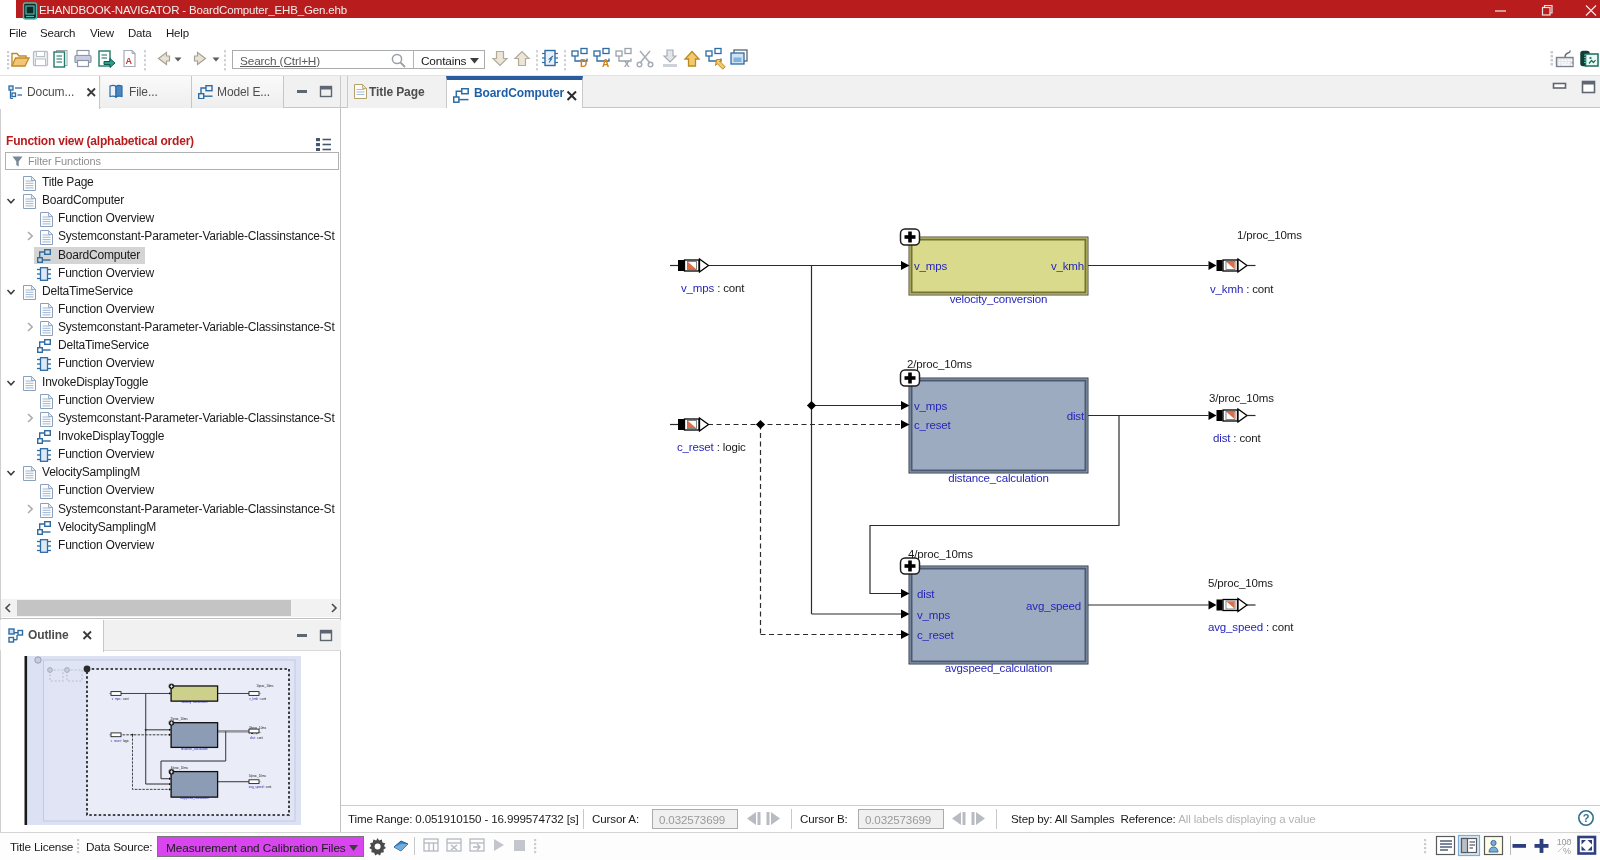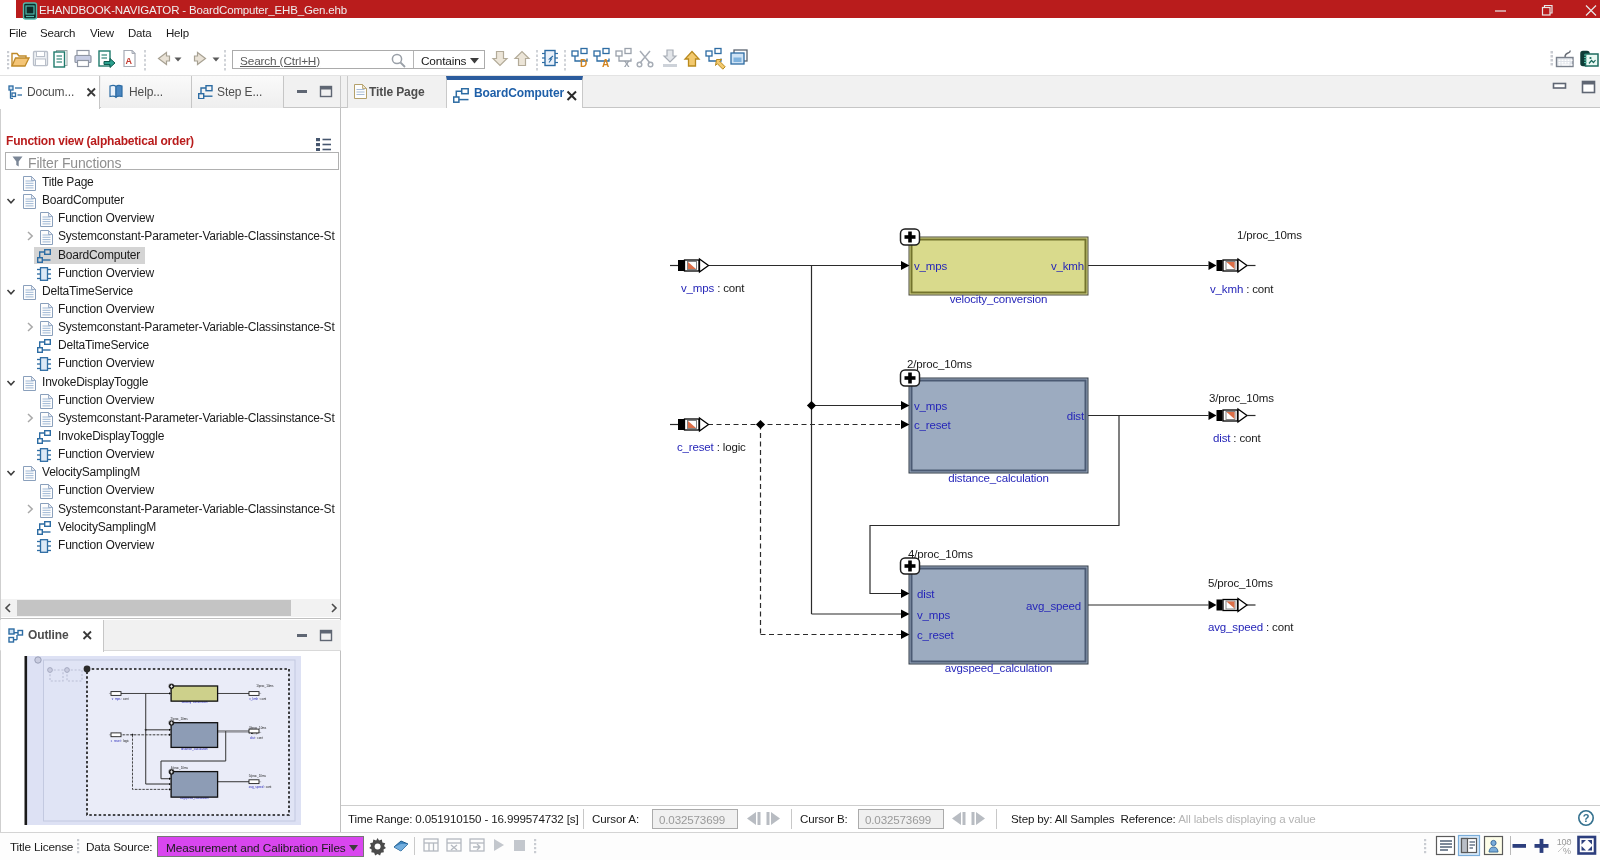--- a/index.html
+++ b/index.html
@@ -13,21 +13,21 @@
 #searchbox { position:absolute; left:232px; top:50px; width:253px; height:19px; border:1px solid #ababab; background:#fff; }
 #searchbox .ph { position:absolute; left:7px; top:2.5px; font-size:11.8px; letter-spacing:-0.15px; color:#5a5a5a;text-decoration:underline; }
 #searchbox .div { position:absolute; left:180px; top:0px; width:1px; height:17px; background:#b5b5b5; }
 #searchbox .contains { position:absolute; left:188px; top:2.5px; font-size:11.8px; letter-spacing:-0.15px; color:#1a1a1a; }
 
 #lefttabs { position:absolute; left:0; top:76px; width:341px; height:32px; background:#f1f1f1; border-bottom:1px solid #c6c6c6; border-right:1px solid #c9c9c9; }
 .ltab { position:absolute; top:76px; height:32px; font-size:12px; letter-spacing:-0.1px; font-weight:400; color:#4d4d4d; }
 #lpanel { position:absolute; left:0; top:108px; width:341px; height:510px; background:#fff; border-right:1px solid #c0c0c0; border-left:1px solid #cfcfcf; }
 #fvhead { position:absolute; left:6px; top:134px; font-size:12px; letter-spacing:-0.2px; font-weight:700; color:#b91c1c; }
 #filterbox { position:absolute; left:5px; top:152px; width:334px; height:18px; border:1px solid #b0b0b0; background:#fff; }
-#filterbox span { position:absolute; left:22px; top:1.5px; font-size:14px; letter-spacing:-0.15px; color:#8f8f8f; }
+#filterbox span { position:absolute; left:22px; top:1.5px; font-size:11px; letter-spacing:-0.15px; color:#8f8f8f; }
 .trow { position:absolute; height:18px; font-size:12px; letter-spacing:-0.2px; color:#1b1b1b; white-space:nowrap; }
 .trow svg { position:absolute; top:2px; }
 .trow .txt { position:absolute; top:1px; }
 #hscroll { position:absolute; left:1px; top:599px; width:339px; height:18px; background:#f2f2f2; }
 #hscroll .thumb { position:absolute; left:16px; top:1px; width:274px; height:16px; background:#c4c4c4; }
 
 #outpanel { position:absolute; left:0; top:618px; width:341px; height:214px; background:#fff; border-top:1px solid #c0c0c0; border-right:1px solid #c0c0c0; border-left:1px solid #cfcfcf;}
 #outtabs { position:absolute; left:0; top:620px; width:341px; height:31px; background:#f1f1f1; border-bottom:1px solid #d9d9d9; }
 #outtab { position:absolute; left:1px; top:620px; width:103px; height:32px; background:#fff; border-right:1px solid #c6c6c6; }
 #outtab span { position:absolute; left:27px; top:8px; font-size:12px; letter-spacing:-0.1px; font-weight:700; color:#4d4d4d; }
@@ -280,32 +280,32 @@
 <span style="position:absolute;left:27px;top:9px">Docum...</span>
 <svg style="position:absolute;left:86px;top:11px" width="11" height="11">
       <path d="M1.5,1.5 L9,9 M9,1.5 L1.5,9" stroke="#3a3a3a" stroke-width="1.8"></path>
     </svg>
 </div>
 <div class="ltab" style="left:101px;width:91px;background:linear-gradient(#fafafa,#eeeeee);border-right:1px solid #c6c6c6">
 <svg style="position:absolute;left:7px;top:8px" width="17" height="15">
 <path d="M2,2 Q6,0.5 8,2.5 L8,13 Q6,11.5 2,12.5 Z" fill="#eaf2fb" stroke="#2d6ca3" stroke-width="1.2"></path>
 <path d="M14,2 Q10,0.5 8,2.5 L8,13 Q10,11.5 14,12.5 Z" fill="#4a86c0" stroke="#2d6ca3" stroke-width="1.2"></path>
     </svg>
-<span style="position:absolute;left:28px;top:9px">Help...</span>
+<span style="position:absolute;left:28px;top:9px">File...</span>
 </div>
 <div class="ltab" style="left:192px;width:92px;background:linear-gradient(#fafafa,#eeeeee);border-right:1px solid #c6c6c6">
 <svg style="position:absolute;left:6px;top:9px" width="15" height="14">
 <g fill="none" stroke="#2d6ca3" stroke-width="1.4">
         <rect x="8" y="0.7" width="6" height="5"></rect>
         <rect x="0.7" y="8.7" width="5" height="5"></rect>
         <path d="M3,8.7 V3 H8"></path>
         <path d="M5.7,11.2 H14.5"></path>
       </g>
     </svg>
-<span style="position:absolute;left:25px;top:9px">Step E...</span>
+<span style="position:absolute;left:25px;top:9px">Model E...</span>
 </div>
 <svg style="position:absolute;left:296px;top:85px" width="42" height="14">
 <rect x="1" y="5" width="10" height="3" fill="#5f6673"></rect>
 <rect x="24.5" y="1.5" width="11" height="10" fill="none" stroke="#5f6673" stroke-width="1.4"></rect>
 <rect x="24.5" y="1.5" width="11" height="3" fill="#5f6673"></rect>
 </svg>
 <div id="lpanel"></div>
 <svg style="position:absolute;left:315px;top:137px" width="17" height="14">
 <g fill="#46566e">
       <rect x="1" y="1" width="4" height="3.2"></rect>

